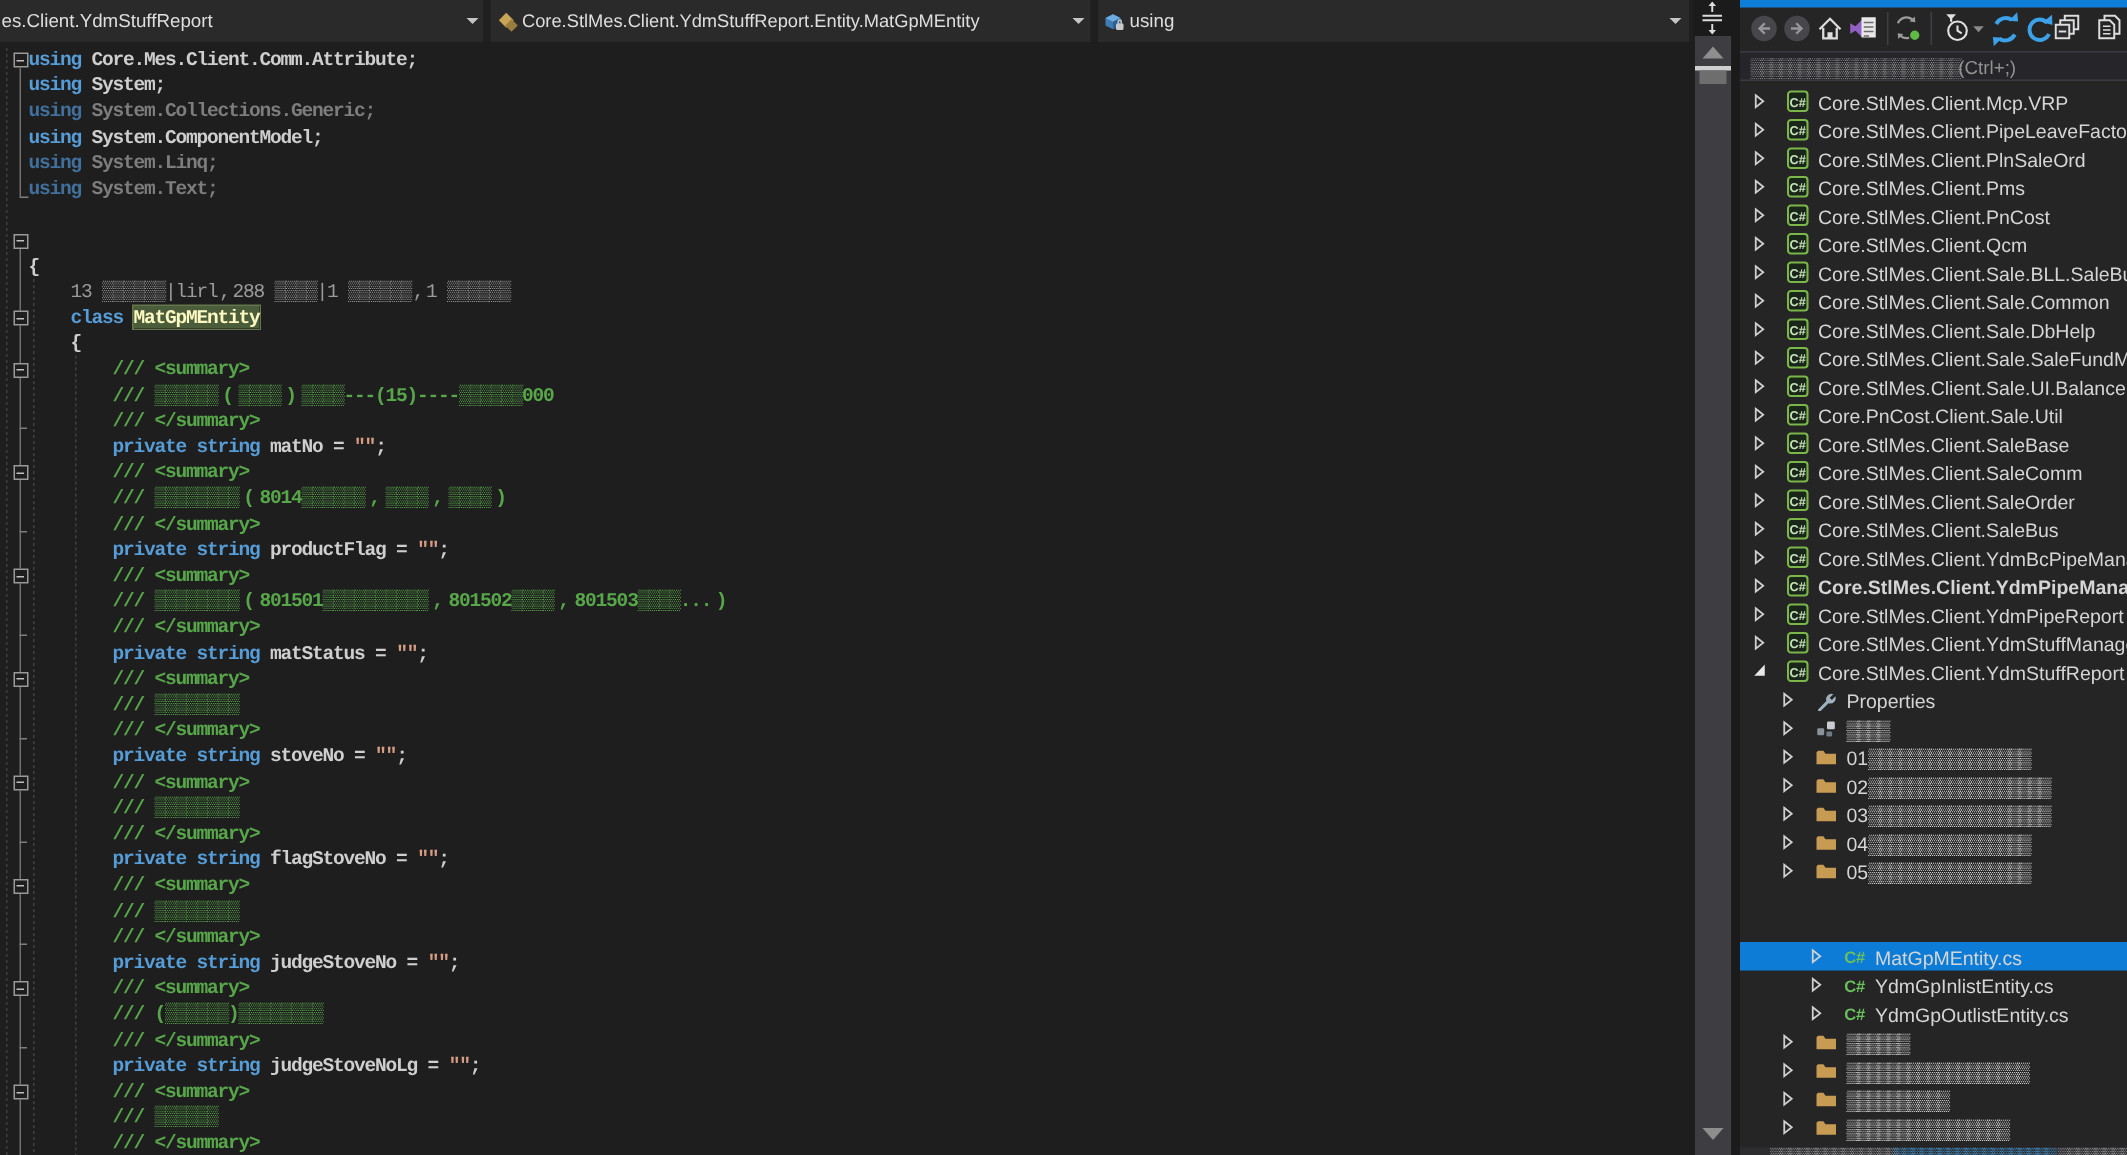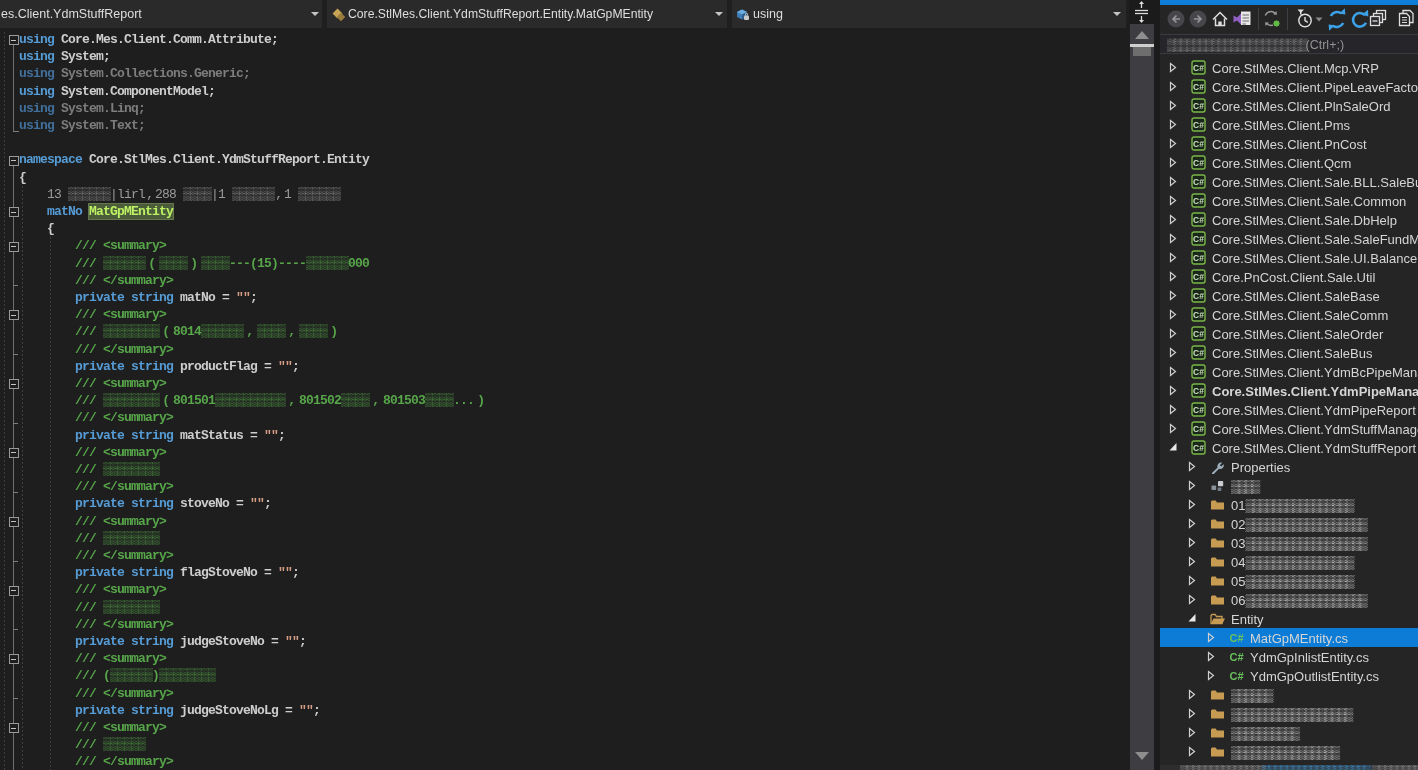--- a/index.html
+++ b/index.html
@@ -10,21 +10,21 @@
 .ntxt{position:absolute;top:6.5px;font-size:12.5px;color:#dedede;white-space:pre}
 .narr{position:absolute;top:12px;width:0;height:0;border:4px solid transparent;border-top:4px solid #c5c5c5}
 
 
 #ed{position:absolute;left:0;top:4px;width:975px;height:770px}
 .ln{position:absolute;left:19px;height:17.2px;line-height:17.2px;white-space:pre;
  font-family:"Liberation Mono",monospace;font-size:13px;font-weight:bold;letter-spacing:-0.8px;color:#cecece}
 .k{color:#569cd6} .fk{color:#41709c} .fp{color:#7d7d7d} .c{color:#57a64a} .s{color:#d69d85}
 
 .fw{display:inline-block;width:14px;letter-spacing:0;text-align:center}
-.hl{background:#4a5c3a;box-shadow:0 0 0 1px #66764c;color:#bef264}
+.hl{background:#4a5c3a;box-shadow:0 0 0 1px #66764c;color:#fef9c3}
 .lens{position:absolute;left:47px;height:17.2px;line-height:17.2px;white-space:pre;font-family:"Liberation Mono",monospace;font-size:13px;letter-spacing:-0.8px;color:#9a9a9a}
 
 .fws{display:inline-block;width:10px;letter-spacing:0;text-align:center}
 .vdash{position:absolute;width:1px;background-image:linear-gradient(#3e3e3e 50%,transparent 50%);background-size:1px 4px}
 .g2{background-image:linear-gradient(#404040 50%,transparent 50%)}
 .vsol{position:absolute;left:13px;width:1px;background:#6f6f6f}
 .hsol{position:absolute;height:1px;background:#7e7e7e}
 .fbox{position:absolute;left:8.5px;width:10px;height:10px;border:1px solid #9a9a9a;background:#1e1e1e}
 .fm{position:absolute;left:1.5px;top:3.5px;width:5px;height:1px;background:#c0c0c0}
 
@@ -141,23 +141,22 @@
       </div>
 <div class="fbox" style="top:719.1px">
         <div class="fm"></div>
       </div>
 <div class="ln" style="top:27.0px"><span class="k">using</span> Core.Mes.Client.Comm.Attribute;</div>
 <div class="ln" style="top:44.2px"><span class="k">using</span> System;</div>
 <div class="ln" style="top:61.4px"><span class="fk">using</span><span class="fp"> System.Collections.Generic;</span></div>
 <div class="ln" style="top:78.6px"><span class="k">using</span> System.ComponentModel;</div>
 <div class="ln" style="top:95.8px"><span class="fk">using</span><span class="fp"> System.Linq;</span></div>
 <div class="ln" style="top:113.0px"><span class="fk">using</span><span class="fp"> System.Text;</span></div>
-<div class="ln" style="top:147.4px"><span class="k">namespace</span> Core.StlMes.Client.YdmStuffReport.Entity</div>
 <div class="ln" style="top:164.6px">{</div>
-<div class="ln" style="top:199.0px">    <span class="k">matNo</span> <span class="hl">MatGpMEntity</span></div>
+<div class="ln" style="top:199.0px">    <span class="k">class</span> <span class="hl">MatGpMEntity</span></div>
 <div class="ln" style="top:216.2px">    {</div>
 <div class="ln" style="top:233.4px">        <span class="c">/// &lt;summary&gt;</span></div>
 <div class="ln" style="top:250.6px">        <span class="c">/// ▒▒▒▒▒▒<span class="fw">(</span>▒▒▒▒<span class="fw">)</span>▒▒▒▒---(15)----▒▒▒▒▒▒000</span></div>
 <div class="ln" style="top:267.8px">        <span class="c">/// &lt;/summary&gt;</span></div>
 <div class="ln" style="top:285.0px">        <span class="k">private</span> <span class="k">string</span> matNo = <span class="s">""</span>;</div>
 <div class="ln" style="top:302.2px">        <span class="c">/// &lt;summary&gt;</span></div>
 <div class="ln" style="top:319.4px">        <span class="c">/// ▒▒▒▒▒▒▒▒<span class="fw">(</span>8014▒▒▒▒▒▒<span class="fw">,</span>▒▒▒▒<span class="fw">,</span>▒▒▒▒<span class="fw">)</span></span></div>
 <div class="ln" style="top:336.6px">        <span class="c">/// &lt;/summary&gt;</span></div>
 <div class="ln" style="top:353.8px">        <span class="k">private</span> <span class="k">string</span> productFlag = <span class="s">""</span>;</div>
 <div class="ln" style="top:371.0px">        <span class="c">/// &lt;summary&gt;</span></div>
@@ -618,47 +617,20 @@
             <path d="M1.5 1.5 L6.5 5.5 L1.5 9.5 Z" fill="none" stroke="#cfcfcf" stroke-width="1.2"></path>
           </svg>
         </span>
         <span class="ti" style="left:50px">
           <svg class="tico" width="15" height="15">
             <path d="M1 4.5 L1 12.5 L14 12.5 L14 5.5 L7 5.5 L5.6 3.5 L2 3.5 Z" fill="#c79b51"></path>
           </svg>
         </span>
         <span class="tt" style="left:71px">05<span class="tcj">▒▒▒▒▒▒▒▒▒▒▒▒▒▒▒▒</span></span>
       </div>
-<div class="trow" style="top:590px">
-        <span class="ta" style="left:28px">
-          <svg class="texp" width="8" height="11">
-            <path d="M1.5 1.5 L6.5 5.5 L1.5 9.5 Z" fill="none" stroke="#cfcfcf" stroke-width="1.2"></path>
-          </svg>
-        </span>
-        <span class="ti" style="left:50px">
-          <svg class="tico" width="15" height="15">
-            <path d="M1 4.5 L1 12.5 L14 12.5 L14 5.5 L7 5.5 L5.6 3.5 L2 3.5 Z" fill="#c79b51"></path>
-          </svg>
-        </span>
-        <span class="tt" style="left:71px">06<span class="tcj">▒▒▒▒▒▒▒▒▒▒▒▒▒▒▒▒▒▒</span></span>
-      </div>
-<div class="trow" style="top:609px">
-        <span class="ta" style="left:28px">
-          <svg class="texp" width="9" height="10">
-            <path d="M7.5 1 L7.5 8.5 L0.5 8.5 Z" fill="#e8e8e8"></path>
-          </svg>
-        </span>
-        <span class="ti" style="left:50px">
-          <svg class="tico" width="16" height="15">
-            <path d="M1 4.5 L1 12.5 L12 12.5 L12 5.5 L6.5 5.5 L5.2 3.5 L2 3.5 Z" fill="none" stroke="#c79b51" stroke-width="1.3"></path>
-            <path d="M3.5 7.5 L15 7.5 L12.5 12.5 L1 12.5 Z" fill="#c79b51"></path>
-          </svg>
-        </span>
-        <span class="tt" style="left:71px">Entity</span>
-      </div>
 <div class="selrow" style="top:628px"></div>
       <div class="trow" style="top:628px">
         <span class="ta" style="left:47px">
           <svg class="texp" width="8" height="11">
             <path d="M1.5 1.5 L6.5 5.5 L1.5 9.5 Z" fill="none" stroke="#cfcfcf" stroke-width="1.2"></path>
           </svg>
         </span>
         <span class="ti" style="left:69px">
           <svg class="tico" width="15" height="15">
             <text x="7.5" y="12" text-anchor="middle" font-size="11" font-weight="bold" fill="#69c05c" font-family="Liberation Sans">C#</text>

